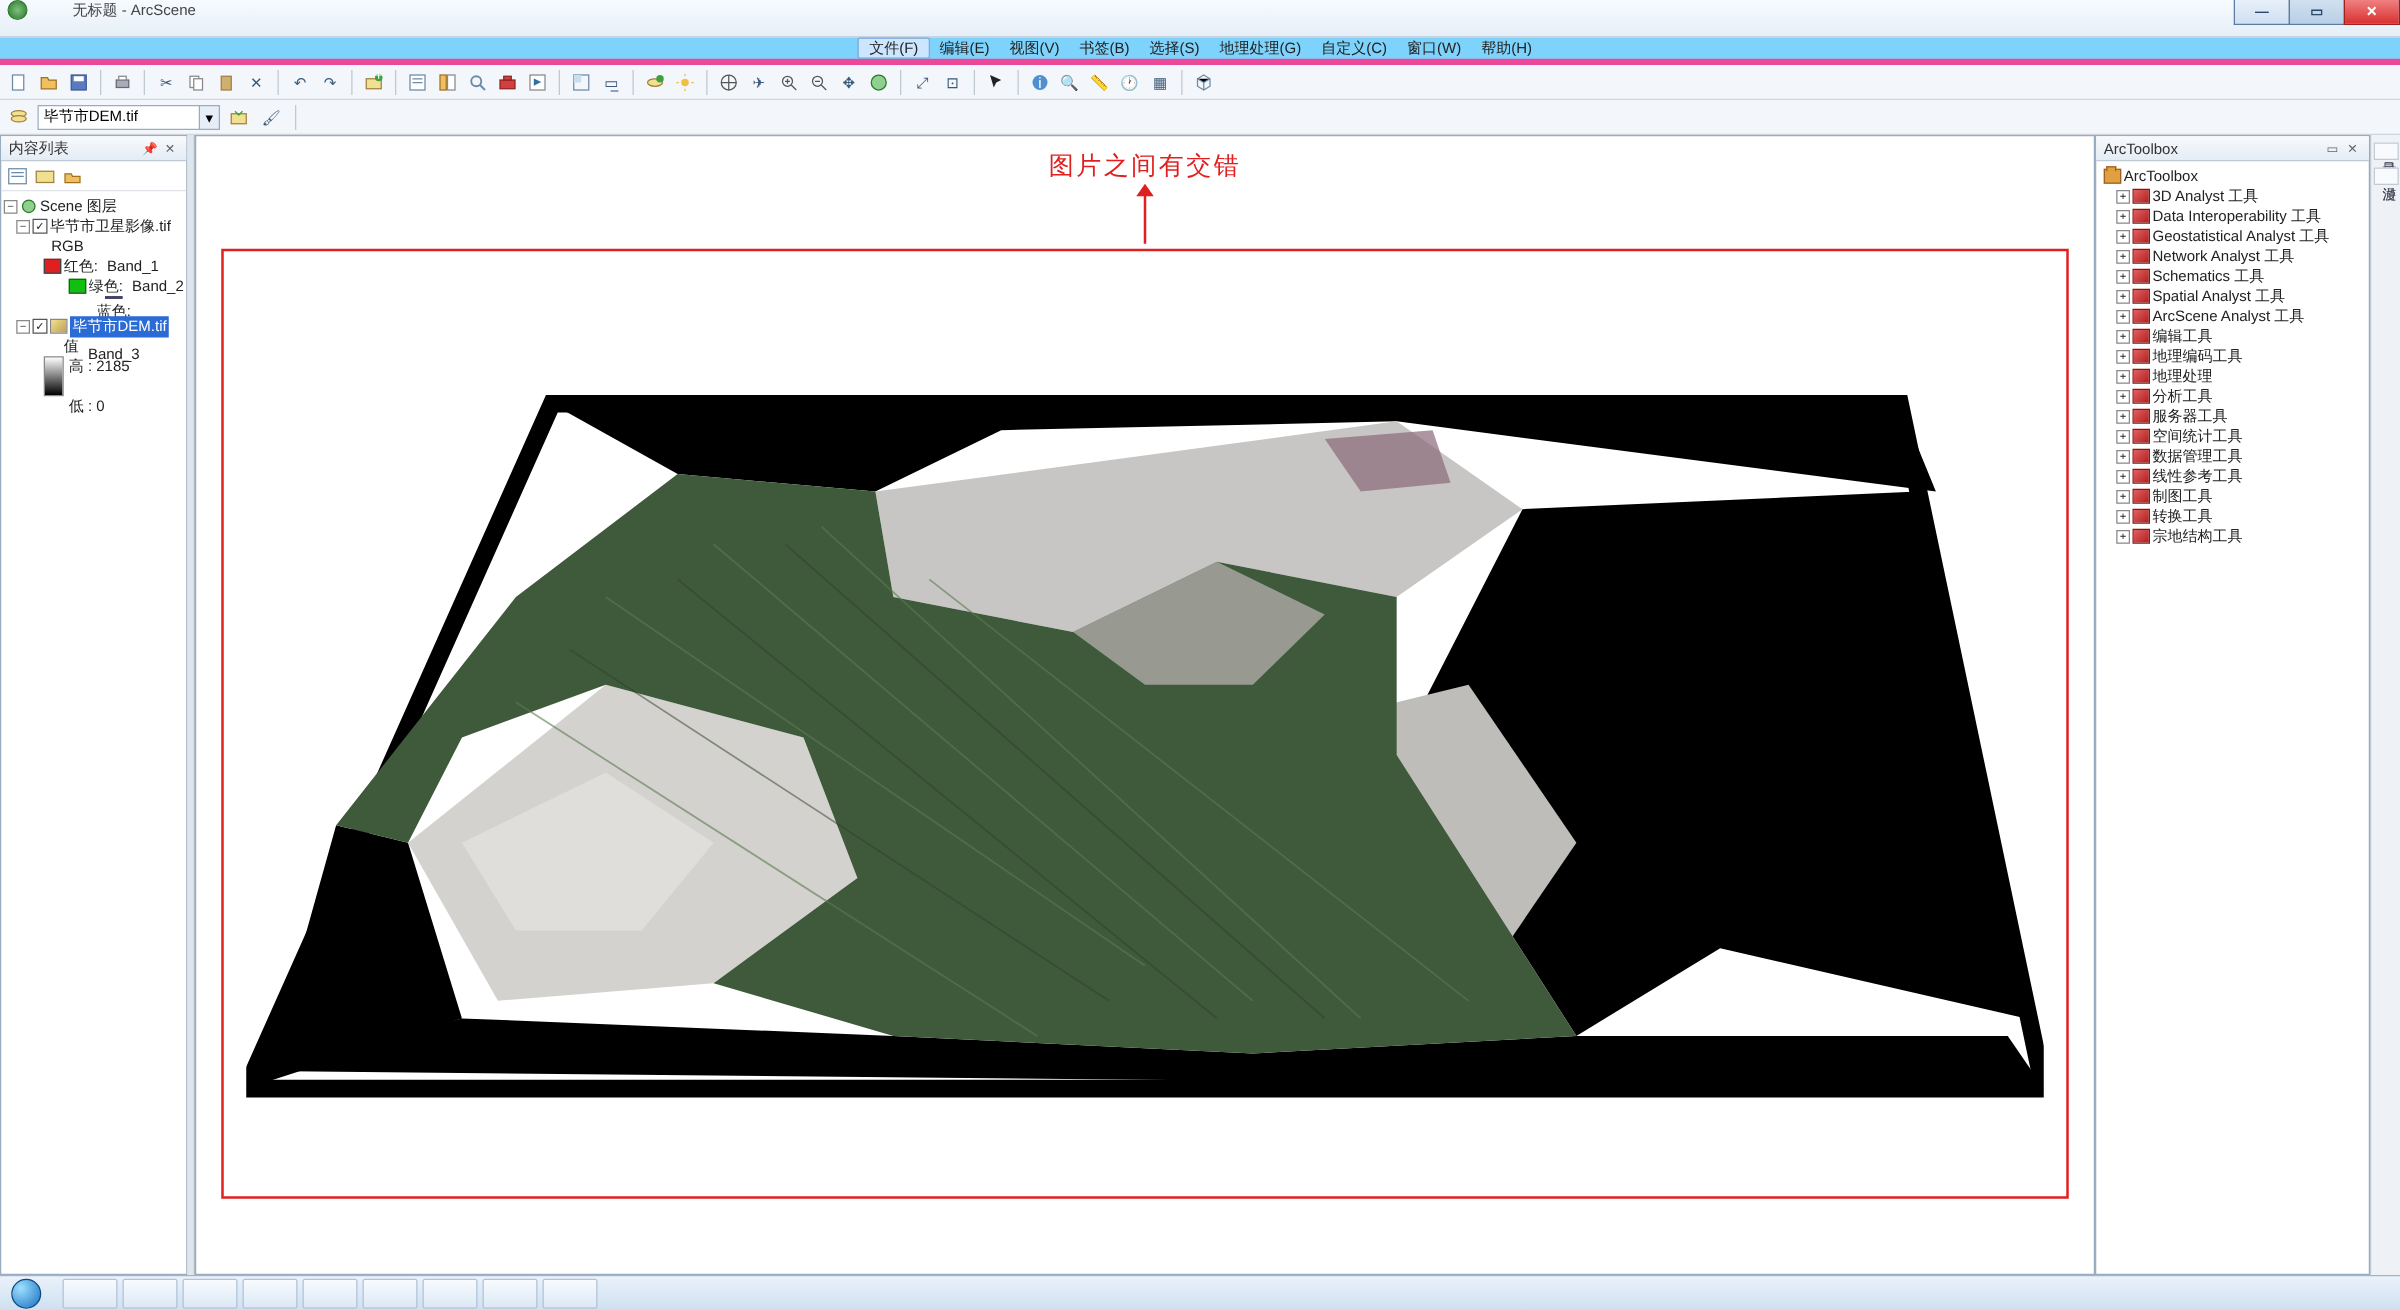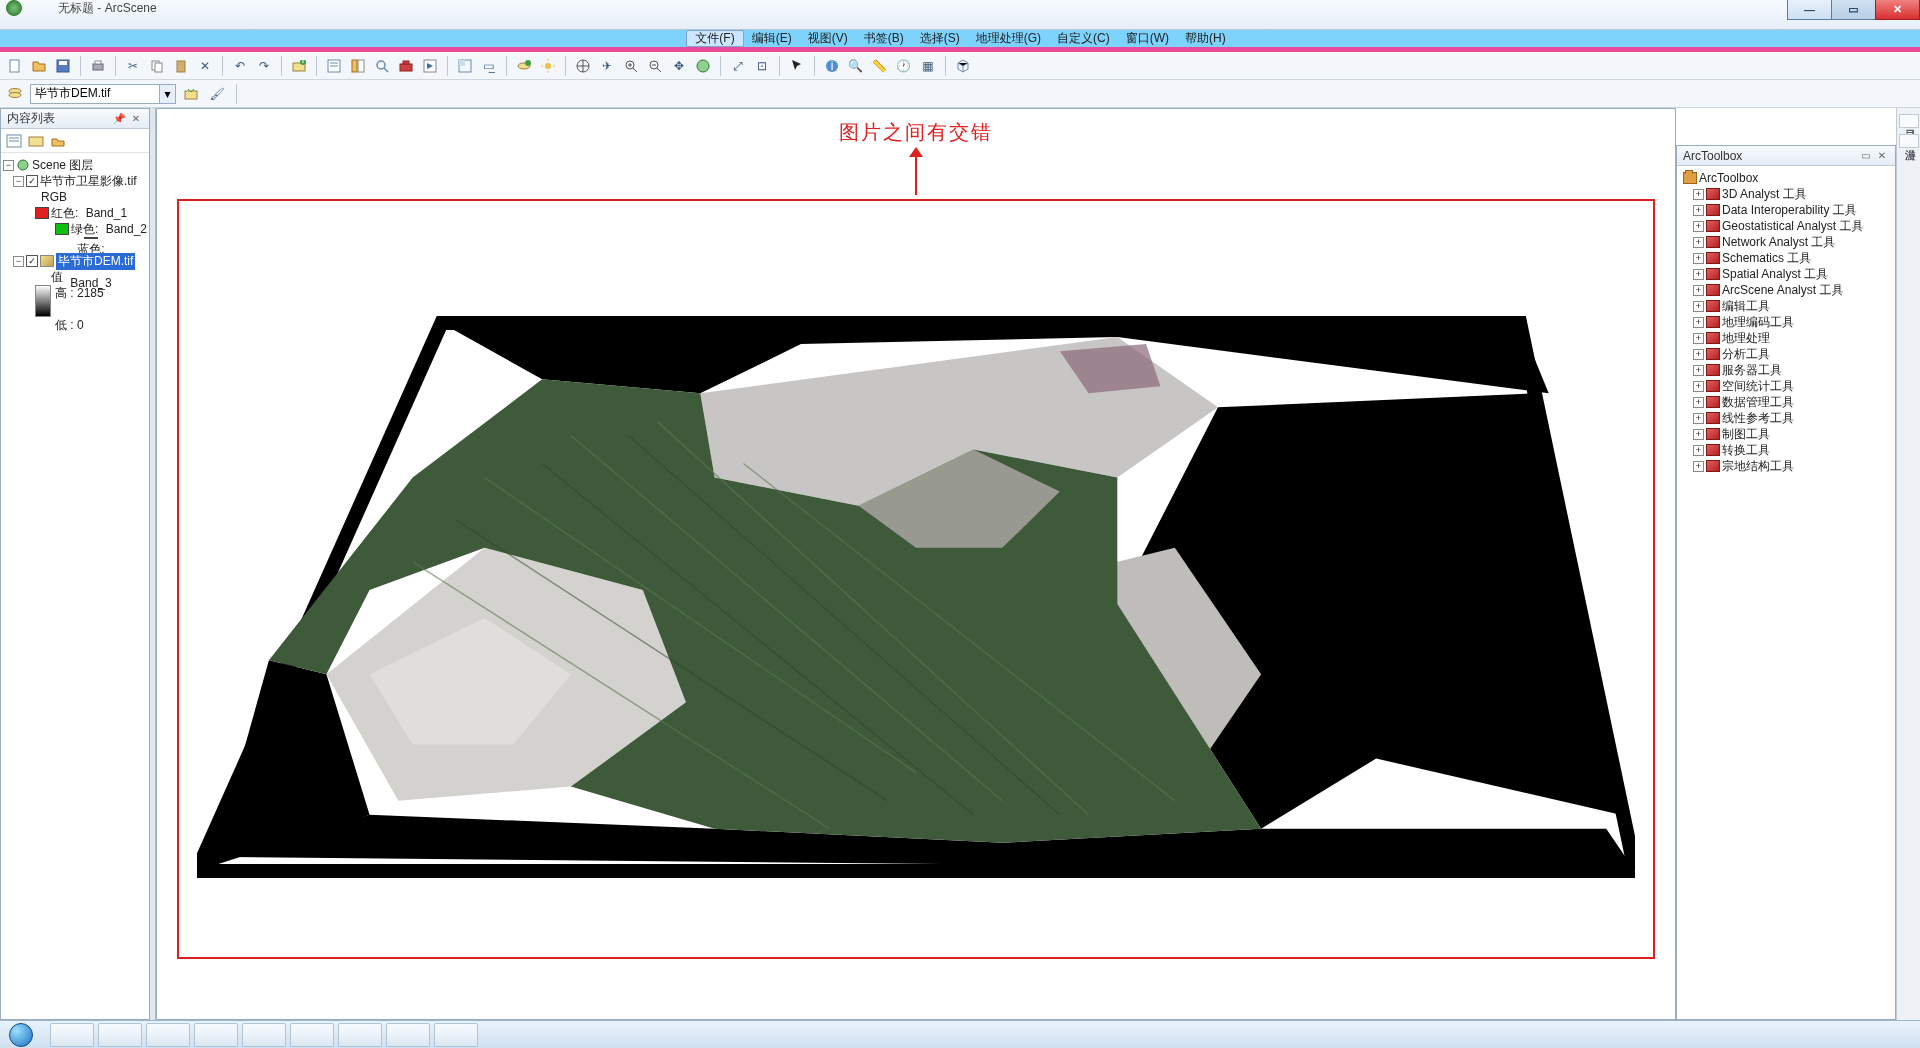--- a/index.html
+++ b/index.html
@@ -55,21 +55,21 @@
 
 
 .viewport { flex:1; background:#fff; border:1px solid #9aadc0; position:relative; overflow:hidden;}
 .annotation-text { position:absolute; top:10px; left:50%; transform:translateX(-50%); color:#e02020; font-size:20px; font-weight:400; letter-spacing:2px;}
 .annotation-arrow { position:absolute; top:38px; left:50%; transform:translateX(-50%); width:24px; height:50px;}
 .red-frame { position:absolute; left:20px; right:20px; top:90px; bottom:60px; border:2px solid #e02020;}
 .scene3d { position:absolute; left:40px; right:40px; top:200px; bottom:120px; }
 .scene3d svg { width:100%; height:100%; }
 
 
-.toolbox-panel { width:220px; background:#fff; border:1px solid #9aadc0; display:flex; flex-direction:column;margin-top:37px;}
+.toolbox-panel { width:220px; background:#fff; border:1px solid #9aadc0; display:flex; flex-direction:column;}
 .toolbox-tree { flex:1; overflow:auto; padding:4px 2px; font-size:12px; color:#222;}
 .tb-row { display:flex; align-items:center; height:16px; gap:2px; padding-left:4px;}
 .tb-expander { width:11px; height:11px; border:1px solid #888; display:inline-flex; align-items:center; justify-content:center; font-size:9px; background:#fff;}
 .tb-icon-root { width:14px; height:12px; background:#e0a040; border:1px solid #a06020; position:relative;}
 .tb-icon-root::before { content:''; position:absolute; top:-3px; left:1px; width:6px; height:3px; background:#e0a040; border:1px solid #a06020; border-bottom:none;}
 .tb-icon-box { width:14px; height:12px; background:linear-gradient(135deg,#e36060,#b02020); border:1px solid #801818;}
 
 
 .util-sidebar { width:24px; background:#eef2f7; border-left:1px solid #c0cad5; display:flex; flex-direction:column; align-items:center; gap:6px; padding-top:6px;}
 .util-tab { width:20px; padding:6px 0; writing-mode:vertical-rl; text-align:center; font-size:11px; color:#445; background:#f8fafd; border:1px solid #c0cad5;}

